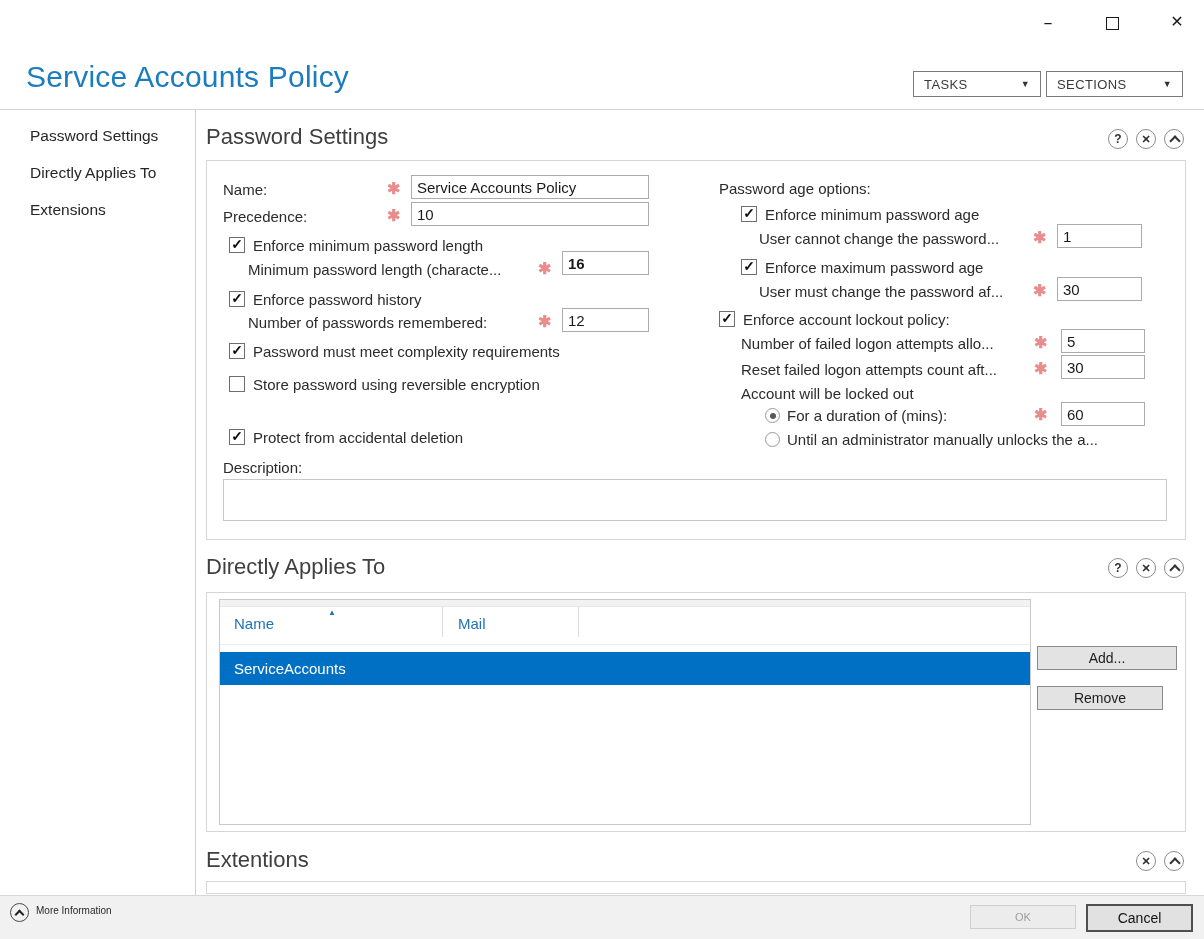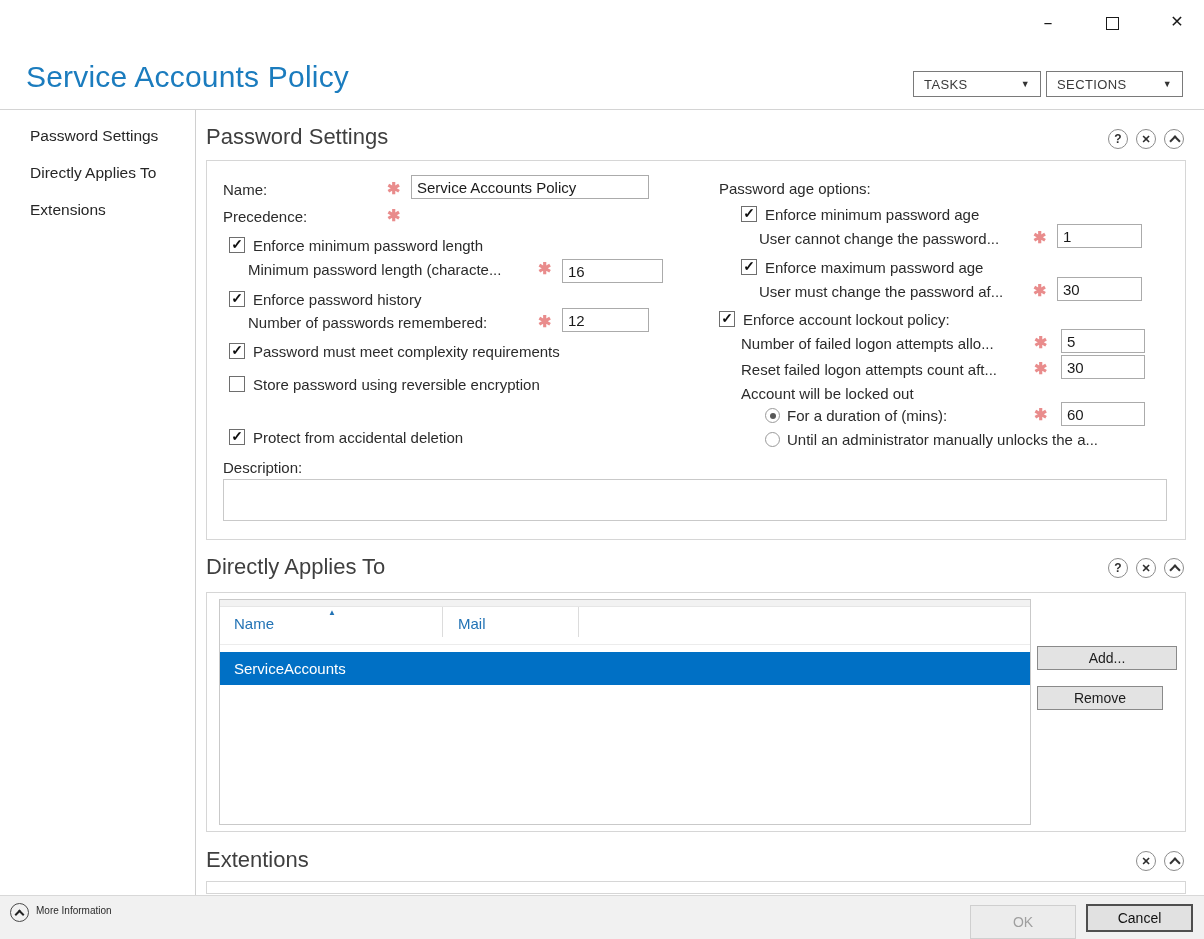--- a/index.html
+++ b/index.html
@@ -66,22 +66,22 @@
             font-family:"Liberation Sans",sans-serif;font-size:14px;color:#1c1c1c;
             text-align:center;box-sizing:border-box;padding:1px;}
 
   
   .footer{position:absolute;left:0;top:895px;width:1204px;height:44px;background:#f1f1f1;
           border-top:1px solid #d8d8d8;box-sizing:border-box;}
   .more-circle{position:absolute;left:10px;top:903px;width:19px;height:19px;border:1px solid #4a4a4a;
                border-radius:50%;background:transparent;box-sizing:border-box;}
   .more-circle::after{content:"";position:absolute;left:5px;top:7px;width:5px;height:5px;
                       border-left:2px solid #222;border-top:2px solid #222;transform:rotate(45deg);}
-  .btn-ok{position:absolute;left:970px;top:905px;width:106px;height:34px;background:#ececec;
-          border:1px solid #cfcfcf;color:#9f9f9f;font-size:14px;font-family:"Liberation Sans",sans-serif;}
+  .btn-ok{position:absolute;left:970px;top:905px;width:106px;height:24px;background:#ececec;
+          border:1px solid #cfcfcf;color:#9f9f9f;font-size:11px;font-family:"Liberation Sans",sans-serif;}
   .btn-cancel{position:absolute;left:1086px;top:904px;width:107px;height:28px;background:#e1e1e1;
           border:2px solid #4f4f4f;color:#111;font-size:14px;font-family:"Liberation Sans",sans-serif;}
 </style>
 </head>
 <body>
 
 <div class="app">
 
   <button class="winbtn" style="left:1030px;top:8px;"><span>–</span></button>
   <button class="winbtn" style="left:1094px;top:8px;"><span class="maxglyph"></span></button>
@@ -109,26 +109,27 @@
   <button class="circle-btn" style="left:1136px;top:129px;font-size:11px;">✕</button>
   <button class="circle-btn chev-up" style="left:1164px;top:129px;"></button>
 
   <div class="panel" style="left:206px;top:160px;width:980px;height:380px;">
 
     <div class="lbl" style="left:16px;top:20px;">Name:</div>
     <span class="ast" style="left:180px;top:20px;">✱</span>
     <input class="txt" style="left: 204px; top: 14px; width: 238px;" value="Service Accounts Policy">
     <div class="lbl" style="left:16px;top:47px;">Precedence:</div>
     <span class="ast" style="left:180px;top:47px;">✱</span>
+    <input class="txt" style="left: 204px; top: 41px; width: 238px;" value="10">
 
     <span class="chk" style="left:22px;top:76px;">✓</span>
     <div class="lbl" style="left:46px;top:76px;">Enforce minimum password length</div>
     <div class="lbl" style="left:41px;top:100px;">Minimum password length (characte...</div>
     <span class="ast" style="left:331px;top:100px;">✱</span>
-    <input class="txt" style="left: 355px; top: 98px; width: 101px;" value="16">
+    <input class="txt" style="left: 355px; top: 90px; width: 87px; font-weight: bold;" value="16">
 
     <span class="chk" style="left:22px;top:130px;">✓</span>
     <div class="lbl" style="left:46px;top:130px;">Enforce password history</div>
     <div class="lbl" style="left:41px;top:153px;">Number of passwords remembered:</div>
     <span class="ast" style="left:331px;top:153px;">✱</span>
     <input class="txt" style="left: 355px; top: 147px; width: 87px;" value="12">
 
     <span class="chk" style="left:22px;top:182px;">✓</span>
     <div class="lbl" style="left:46px;top:182px;">Password must meet complexity requirements</div>
 

